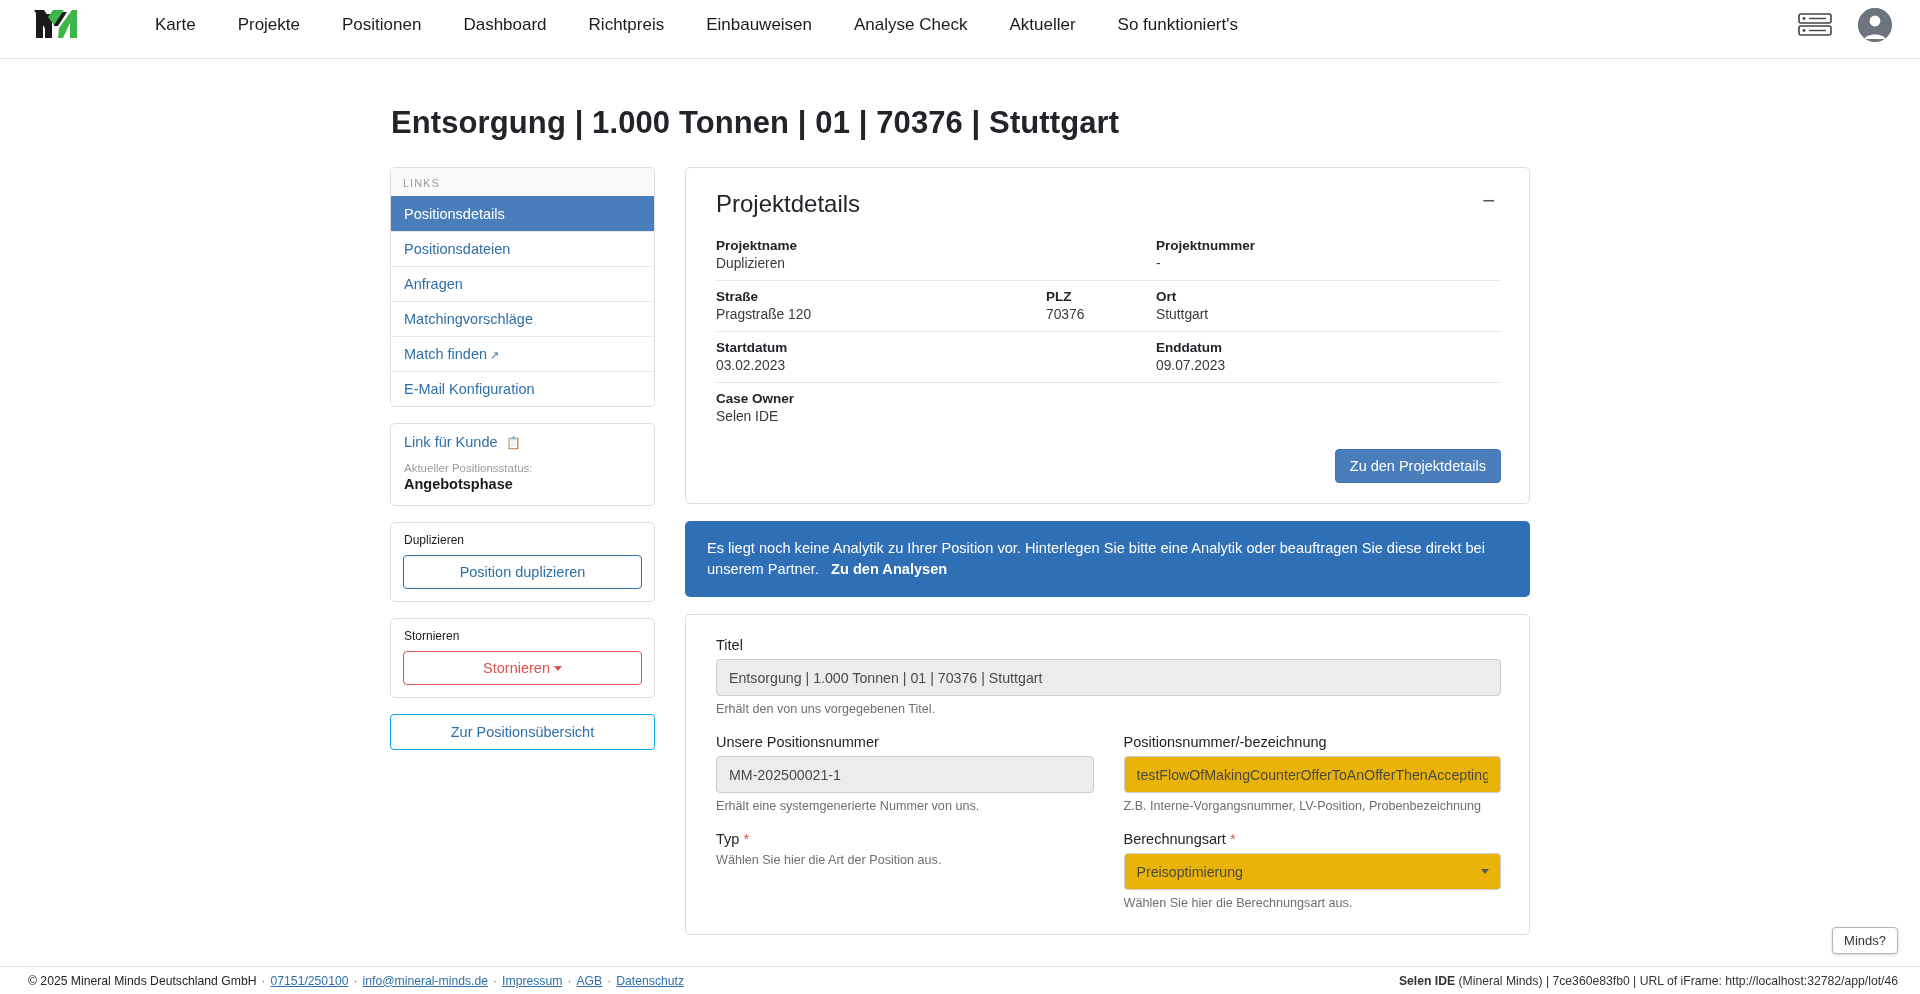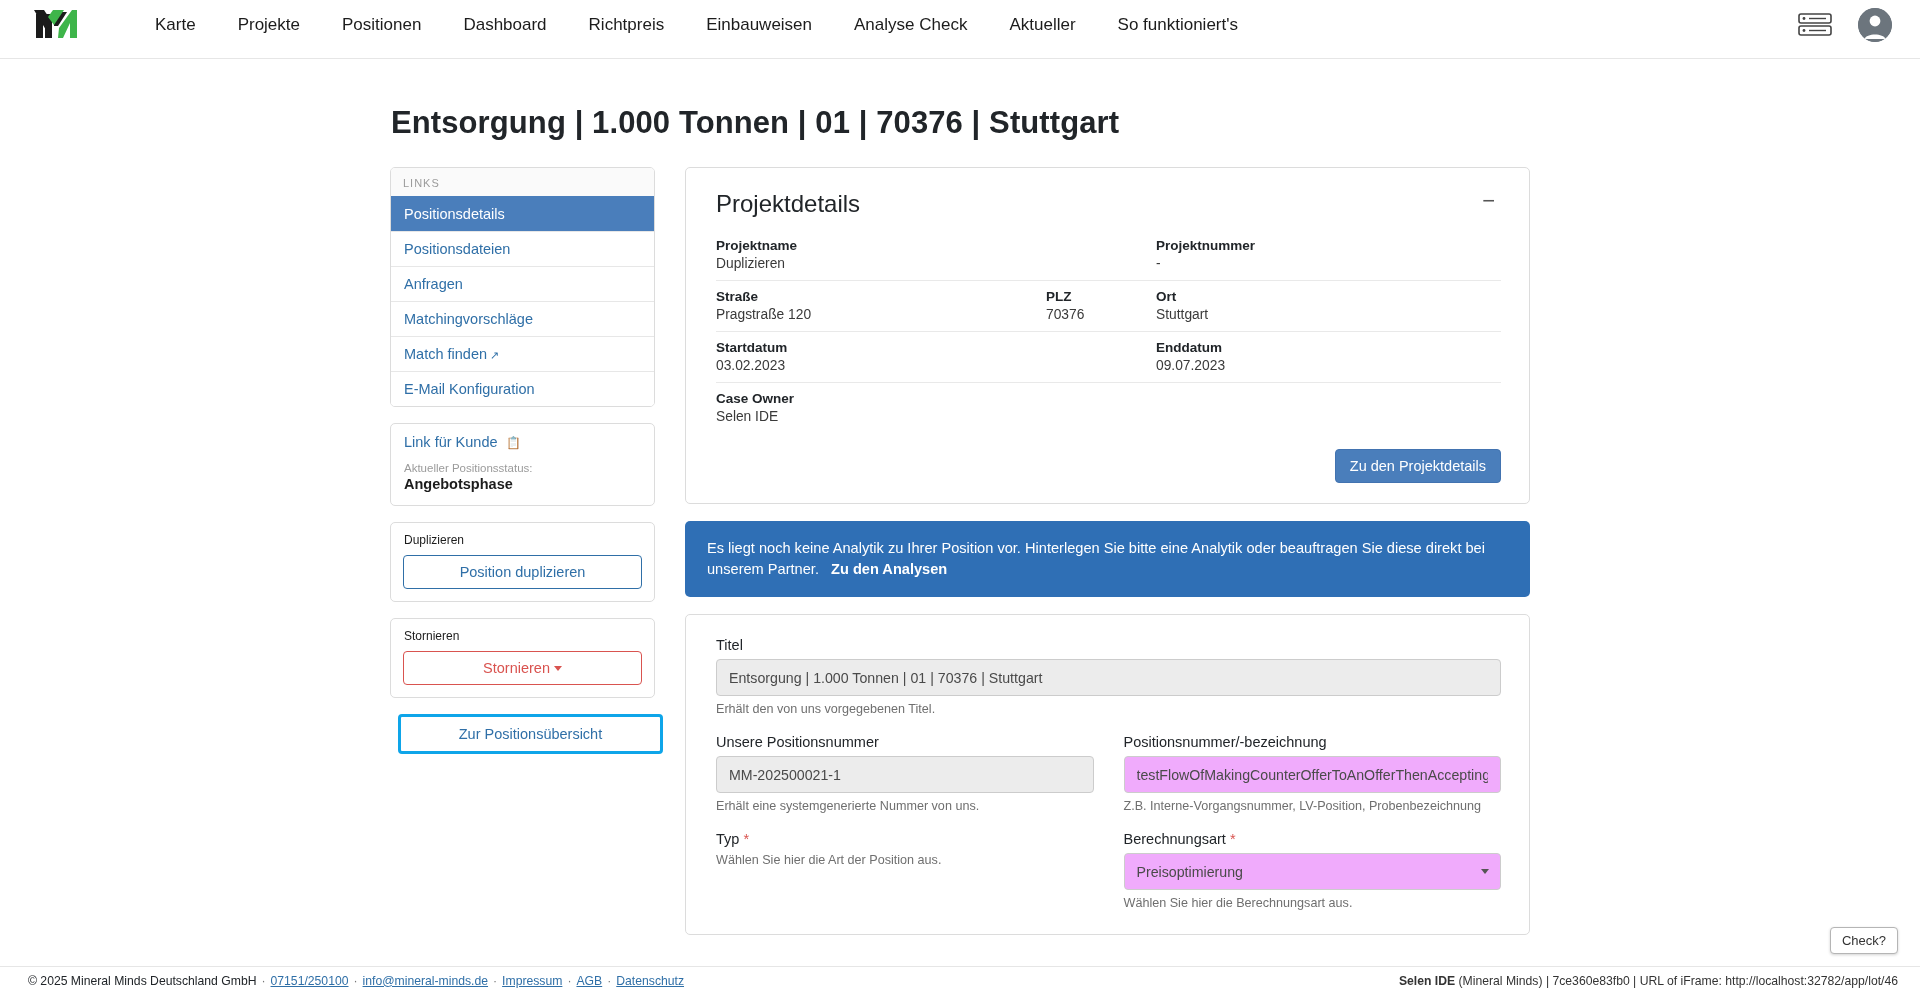--- a/index.html
+++ b/index.html
@@ -110,22 +110,22 @@
     text-align: center;
     border-radius: 4px;
     cursor: pointer;
     background: #fff;
     border: 1px solid #2f6fa7;
     color: #2f6fa7;
   }
   .btn.danger { border-color: #d9534f; color: #d9534f; }
   .btn.standalone {
     width: 100%;
-    margin: 8px;
-    border: 3px solid #0ea5e9;
+    margin: 0;
+    border: 1px solid #0ea5e9;
     border-radius: 4px;
     padding: 9px 10px;
   }
   .caret { display: inline-block; margin-left: 4px; border-left: 4px solid transparent; border-right: 4px solid transparent; border-top: 5px solid currentColor; vertical-align: 2px; }
 
   
   .rightcol { flex: 1 1 auto; min-width: 0; }
   .card {
     background: #fff;
     border: 1px solid #dcdcdc;
@@ -181,21 +181,21 @@
   .req { color: #d9534f; }
   .input {
     width: 100%;
     height: 37px;
     border: 1px solid #ccc;
     border-radius: 4px;
     padding: 6px 12px;
     font-size: 14.2px;
     color: #4a4a4a;
     font-family: "Liberation Sans", sans-serif;
-    background: #f0abfc;
+    background: #eab308;
   }
   .input[readonly], .input.readonly { background: #ececec; color: #4a4a4a; }
   .help { font-size: 12.6px; color: #6f6f6f; margin-top: 6px; }
   .row2 { display: flex; gap: 30px; margin-top: 18px; }
   .row2 > div { flex: 1; min-width: 0; }
   .select-wrap { position: relative; }
   .select-wrap::after {
     content: "";
     position: absolute; right: 12px; top: 16px;
     border-left: 4px solid transparent;
@@ -432,21 +432,21 @@
             </div>
           </div>
 
         </div>
 
       </div>
     </div>
   </div>
 </div>
 
-<div class="help-bubble">Check?</div>
+<div class="help-bubble">Minds?</div>
 
 <div class="footer">
   <span>© 2025 Mineral Minds Deutschland GmbH</span>
   <span class="sep">·</span>
   <a>07151/250100</a>
   <span class="sep">·</span>
   <a>info@mineral-minds.de</a>
   <span class="sep">·</span>
   <a>Impressum</a>
   <span class="sep">·</span>

